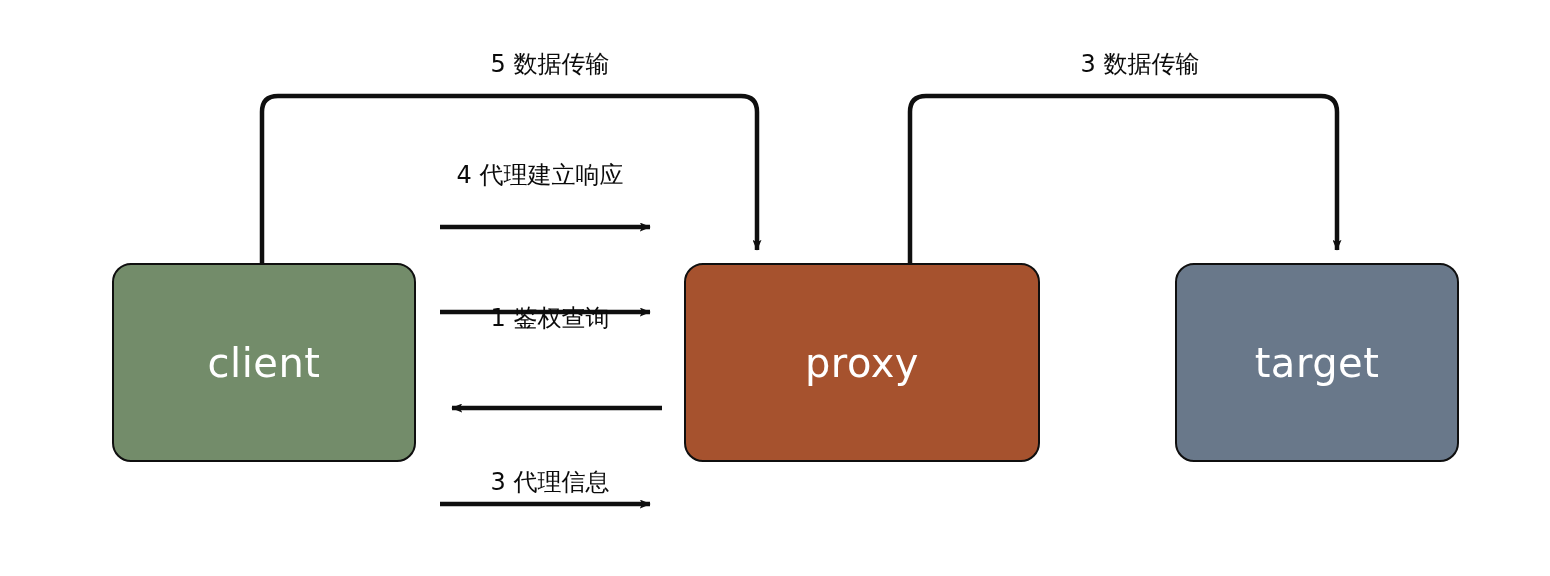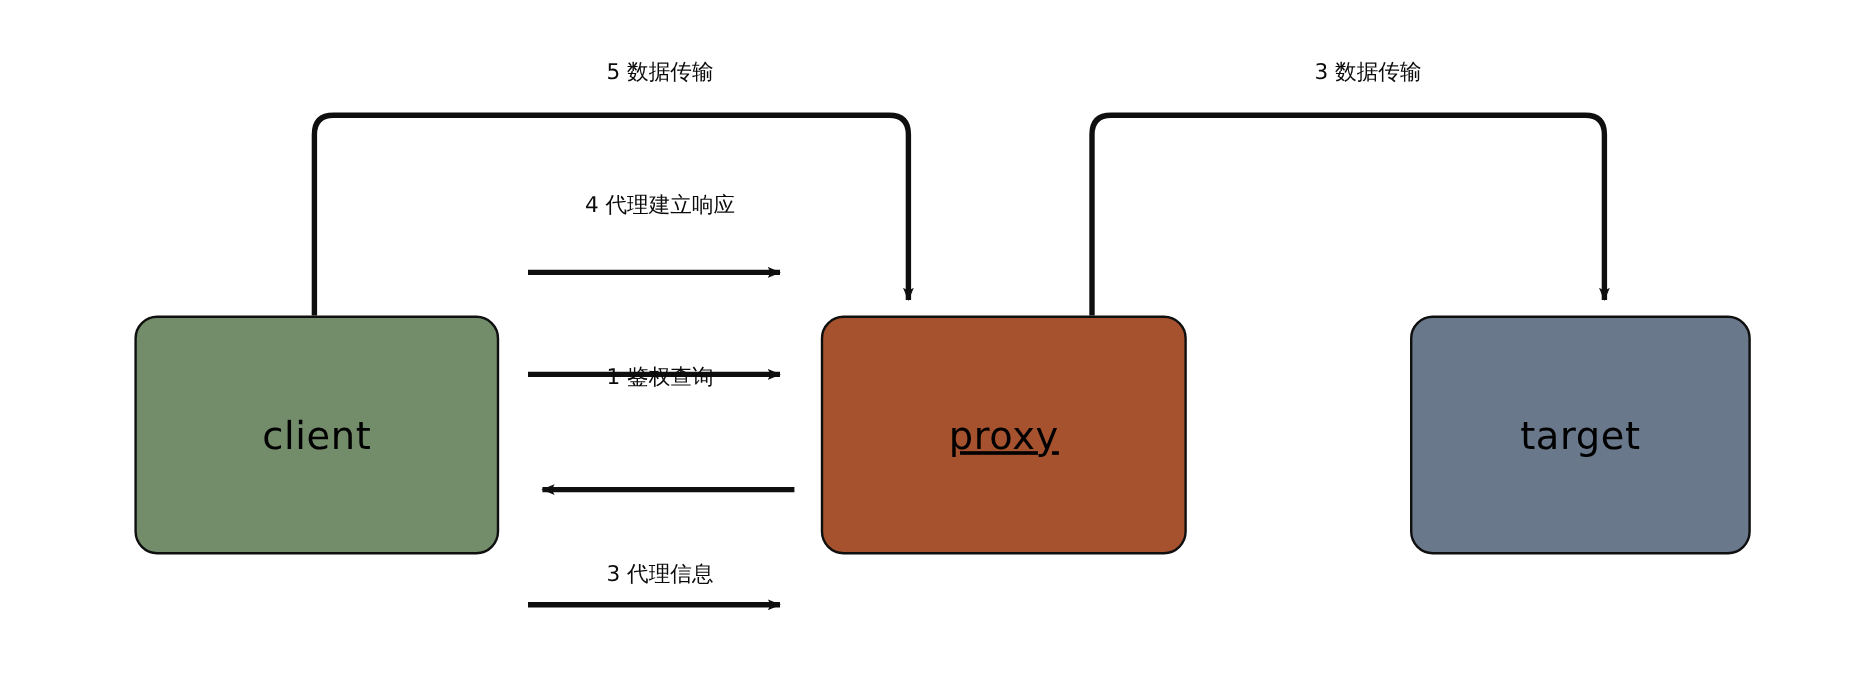--- a/index.html
+++ b/index.html
@@ -30,32 +30,32 @@
   .node-box {
     position: absolute;
     box-sizing: border-box;
     border: 2.5px solid #0f0f0f;
     border-radius: 19px;
     display: flex;
     align-items: center;
     justify-content: center;
   }
   .node-label {
-    color: #000000;
-    font-size: 32px;
+    color: #ffffff;
+    font-size: 40px;
     font-family: "DejaVu Sans", "Liberation Sans", sans-serif;
     font-weight: 400;
     letter-spacing: 0.5px;
     line-height: 1;
     user-select: none;
   }
   .edge-label {
     position: absolute;
     color: #0b0b0b;
-    font-size: 18px;
+    font-size: 24px;
     font-family: "DejaVu Sans", "Liberation Sans", sans-serif;
     font-weight: 400;
     white-space: nowrap;
     line-height: 1;
     text-align: center;
     user-select: none;
   }
 </style>
 </head>
 <body>
@@ -79,32 +79,32 @@
 
     <path d="M662,408 L452,408" fill="none" stroke="#0f0f0f" stroke-width="4.5" marker-end="url(#arrowhead)"></path>
 
     <path d="M440,504 L650,504" fill="none" stroke="#0f0f0f" stroke-width="4.5" marker-end="url(#arrowhead)"></path>
   </svg>
 
   <div class="node-box" style="left:112px; top:263px; width:304px; height:199px; background:#738c6a;">
     <span class="node-label">client</span>
   </div>
 
-  <div class="node-box" style="left:684px; top:263px; width:305px; height:199px; background:#a6522e;text-decoration:underline;">
+  <div class="node-box" style="left:684px; top:263px; width:356px; height:199px; background:#a6522e;">
     <span class="node-label">proxy</span>
   </div>
 
   <div class="node-box" style="left:1175px; top:263px; width:284px; height:199px; background:#69788a;">
     <span class="node-label">target</span>
   </div>
 
   <div class="edge-label" style="left:440px; top:52px; width:220px;">5 数据传输</div>
 
   <div class="edge-label" style="left:1030px; top:52px; width:220px;">3 数据传输</div>
 
-  <div class="edge-label" style="left:430px; top:163px; width:240px;">4 代理建立响应</div>
+  <div class="edge-label" style="left:420px; top:163px; width:240px;">4 代理建立响应</div>
 
   <div class="edge-label" style="left:440px; top:278px; width:220px;margin-top:28px;">1 鉴权查询</div>
 
 
   <div class="edge-label" style="left:440px; top:470px; width:220px;">3 代理信息</div>
 
 </div>
 
 </body></html>

